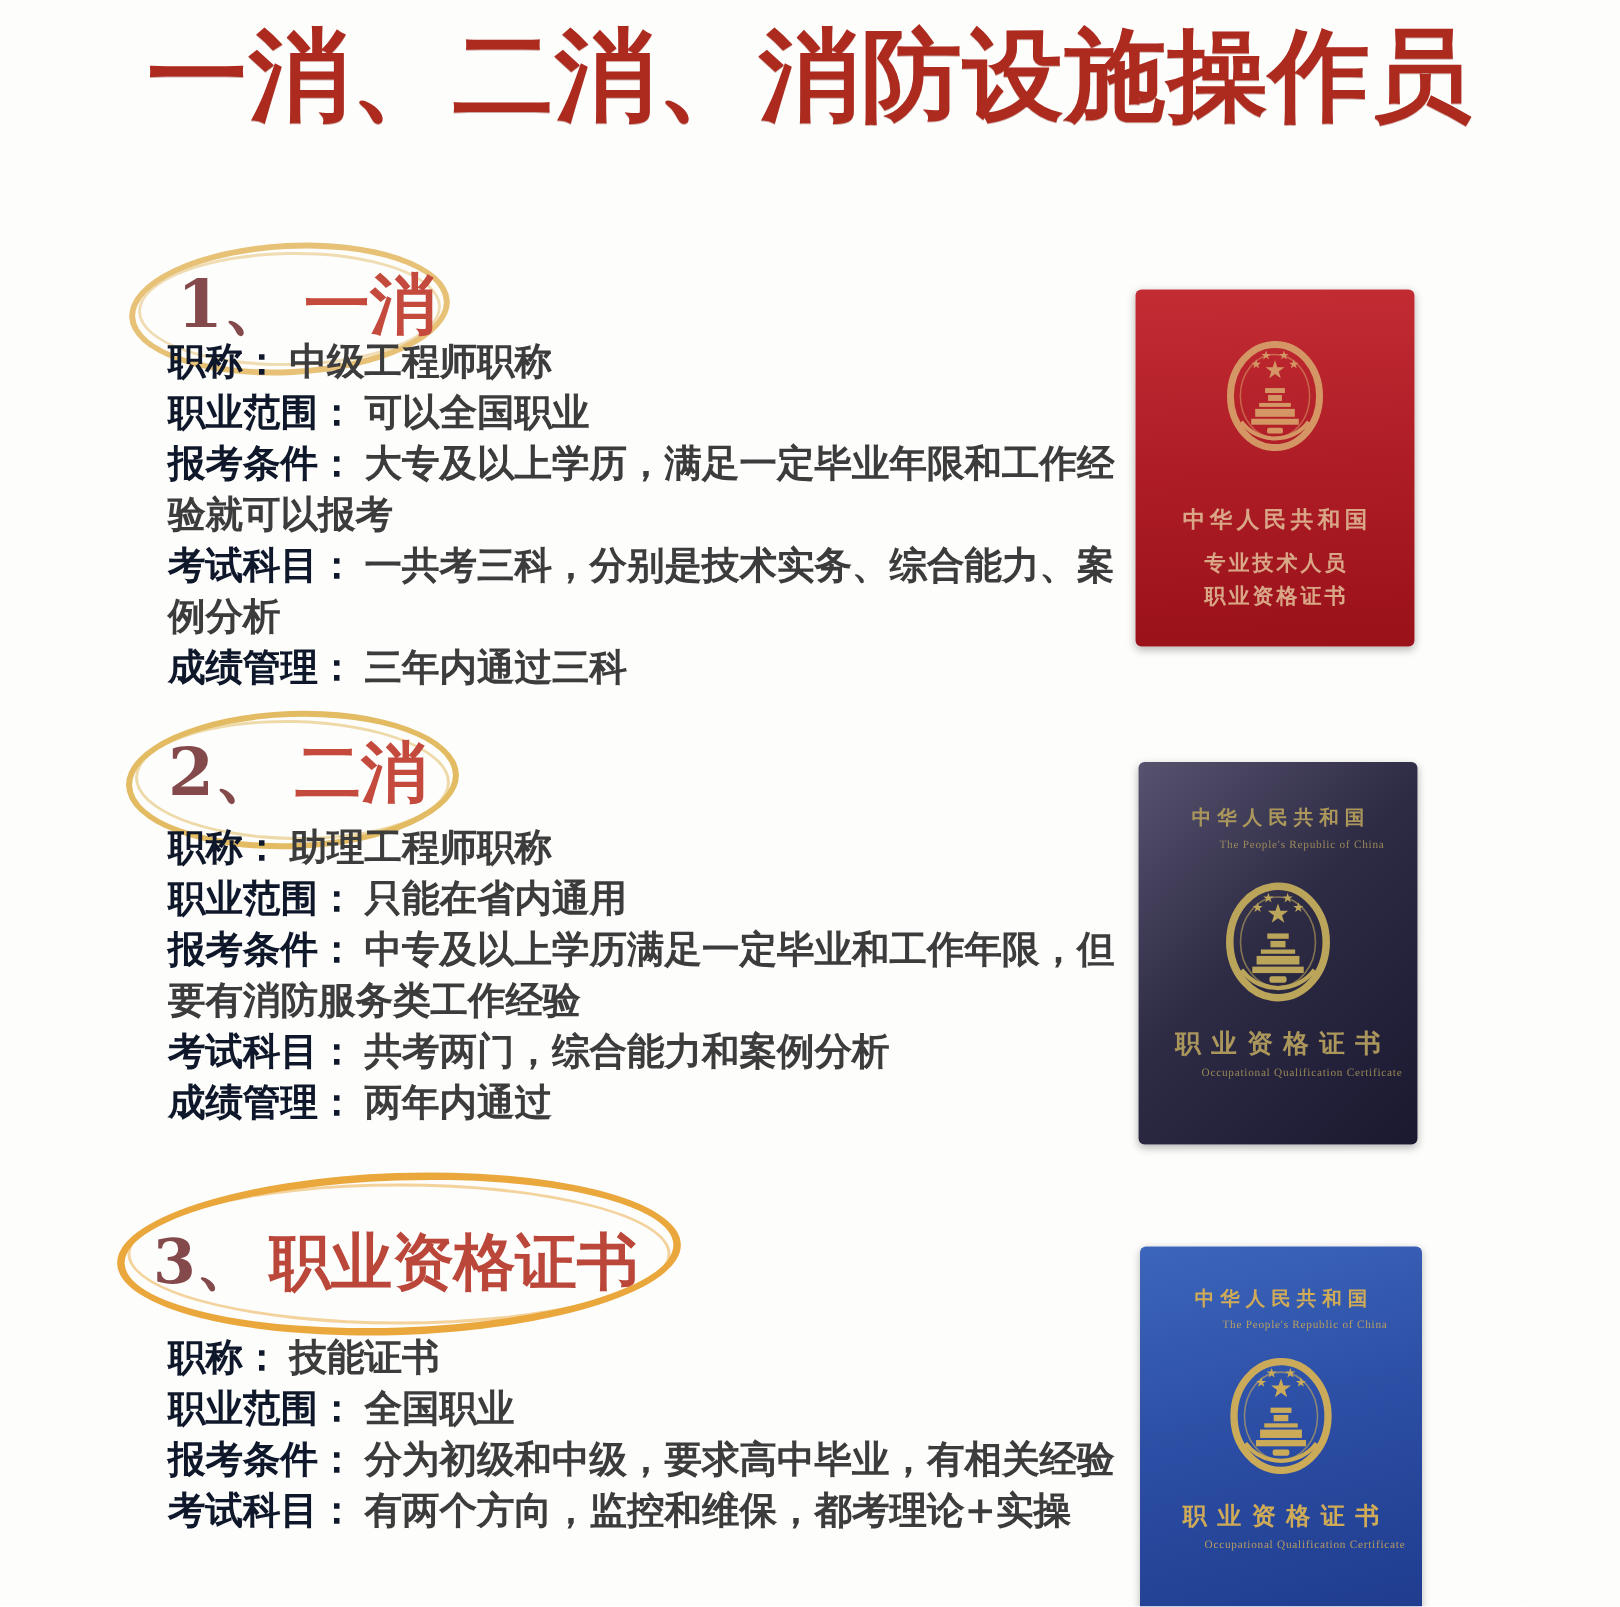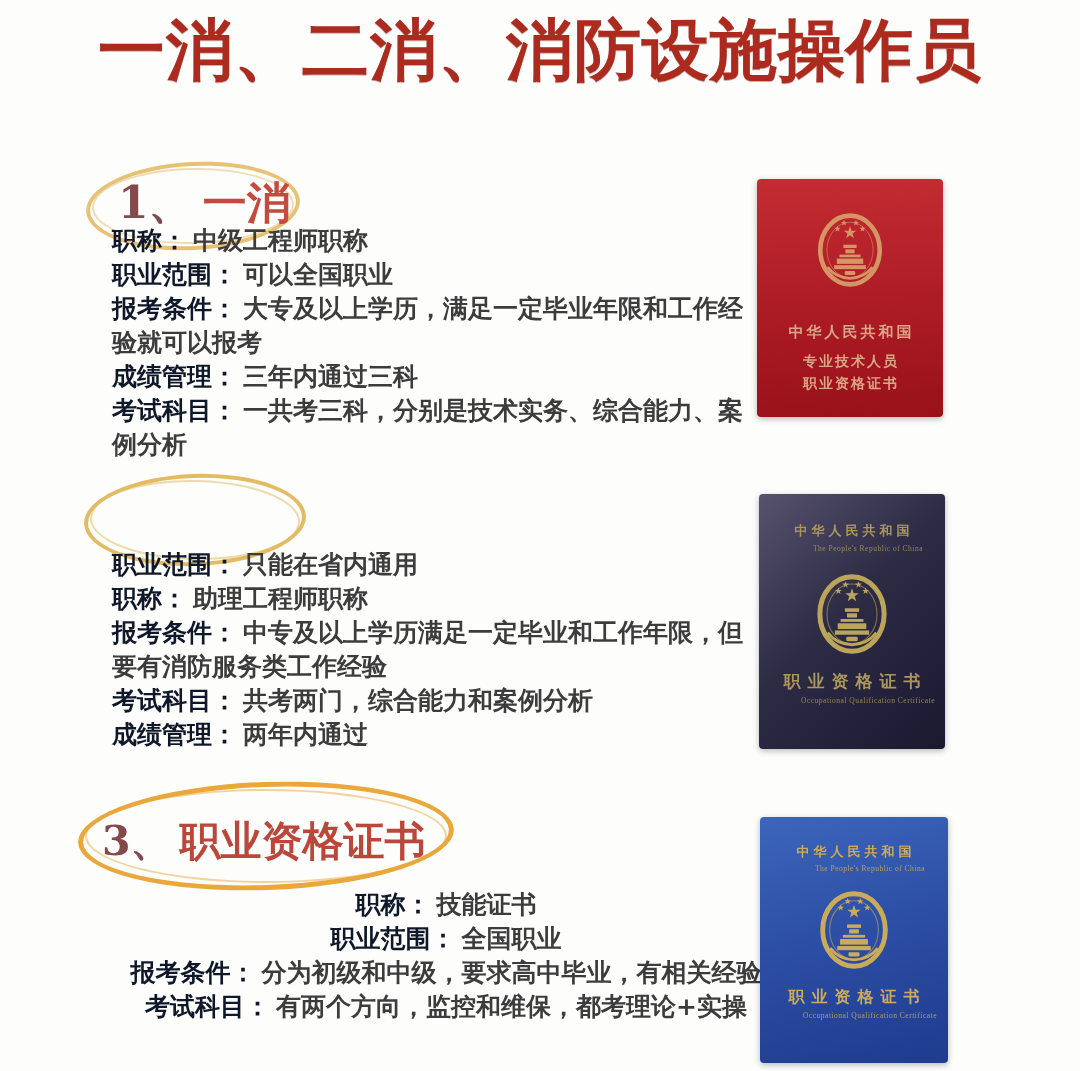--- a/index.html
+++ b/index.html
@@ -37,25 +37,25 @@
   .h3{left:102px;top:814px;font-size:41px;}
   .h3 .name{color:#ba4739;margin-left:8px;}
 
   
   .rows{position:absolute;width:644px;font-size:25px;font-weight:700;
     line-height:34px;color:#3c3c3c;}
   .rows p{margin:0;}
   .rows .label{color:#0f172a;margin-right:6px;}
   .r1{left:112px;top:224px;}
   .r2{left:112px;top:548px;}
-  .r3{left:124px;top:888px;text-align:center;}
+  .r3{left:112px;top:888px;}
 
   
   .cert{position:absolute;border-radius:4px;box-shadow:0 2px 6px rgba(0,0,0,.28);
-    text-align:center;overflow:hidden;}
+    text-align:center;overflow:hidden;margin-top:14px;}
   .cert-red{left:757px;top:179px;width:186px;height:238px;
     background:linear-gradient(178deg,#c42c33 0%,#b01e27 45%,#991119 100%);
     color:#d9a687;}
   .cert-navy{left:759px;top:494px;width:186px;height:255px;
     background:linear-gradient(135deg,#57536f 0%,#2e2b45 45%,#1a1930 100%);
     color:#ab975c;}
   .cert-blue{left:760px;top:817px;width:188px;height:246px;
     background:linear-gradient(165deg,#3c66bb 0%,#2b4da3 50%,#1f3c8e 100%);
     color:#cfab58;}
   .cert .emblem{position:absolute;left:50%;transform:translateX(-50%);}
@@ -110,28 +110,31 @@
   </header>
 
   <div class="ellipse e1"></div>
   <h2 class="heading h1">
     <span class="num">1、</span><span class="name">一消</span>
   </h2>
   <div class="rows r1">
     <p><span class="label">职称：</span><span class="text">中级工程师职称</span></p>
     <p><span class="label">职业范围：</span><span class="text">可以全国职业</span></p>
     <p><span class="label">报考条件：</span><span class="text">大专及以上学历，满足一定毕业年限和工作经验就可以报考</span></p>
+    <p><span class="label">考试科目：</span><span class="text">一共考三科，分别是技术实务、综合能力、案例分析</span></p>
     <p><span class="label">成绩管理：</span><span class="text">三年内通过三科</span></p>
-    <p><span class="label">考试科目：</span><span class="text">一共考三科，分别是技术实务、综合能力、案例分析</span></p>
   </div>
 
   <div class="ellipse e2"></div>
+  <h2 class="heading h2">
+    <span class="num">2、</span><span class="name">二消</span>
+  </h2>
   <div class="rows r2">
+    <p><span class="label">职称：</span><span class="text">助理工程师职称</span></p>
     <p><span class="label">职业范围：</span><span class="text">只能在省内通用</span></p>
-    <p><span class="label">职称：</span><span class="text">助理工程师职称</span></p>
     <p><span class="label">报考条件：</span><span class="text">中专及以上学历满足一定毕业和工作年限，但要有消防服务类工作经验</span></p>
     <p><span class="label">考试科目：</span><span class="text">共考两门，综合能力和案例分析</span></p>
     <p><span class="label">成绩管理：</span><span class="text">两年内通过</span></p>
   </div>
 
   <div class="ellipse e3"></div>
   <h2 class="heading h3">
     <span class="num">3、</span><span class="name">职业资格证书</span>
   </h2>
   <div class="rows r3">

